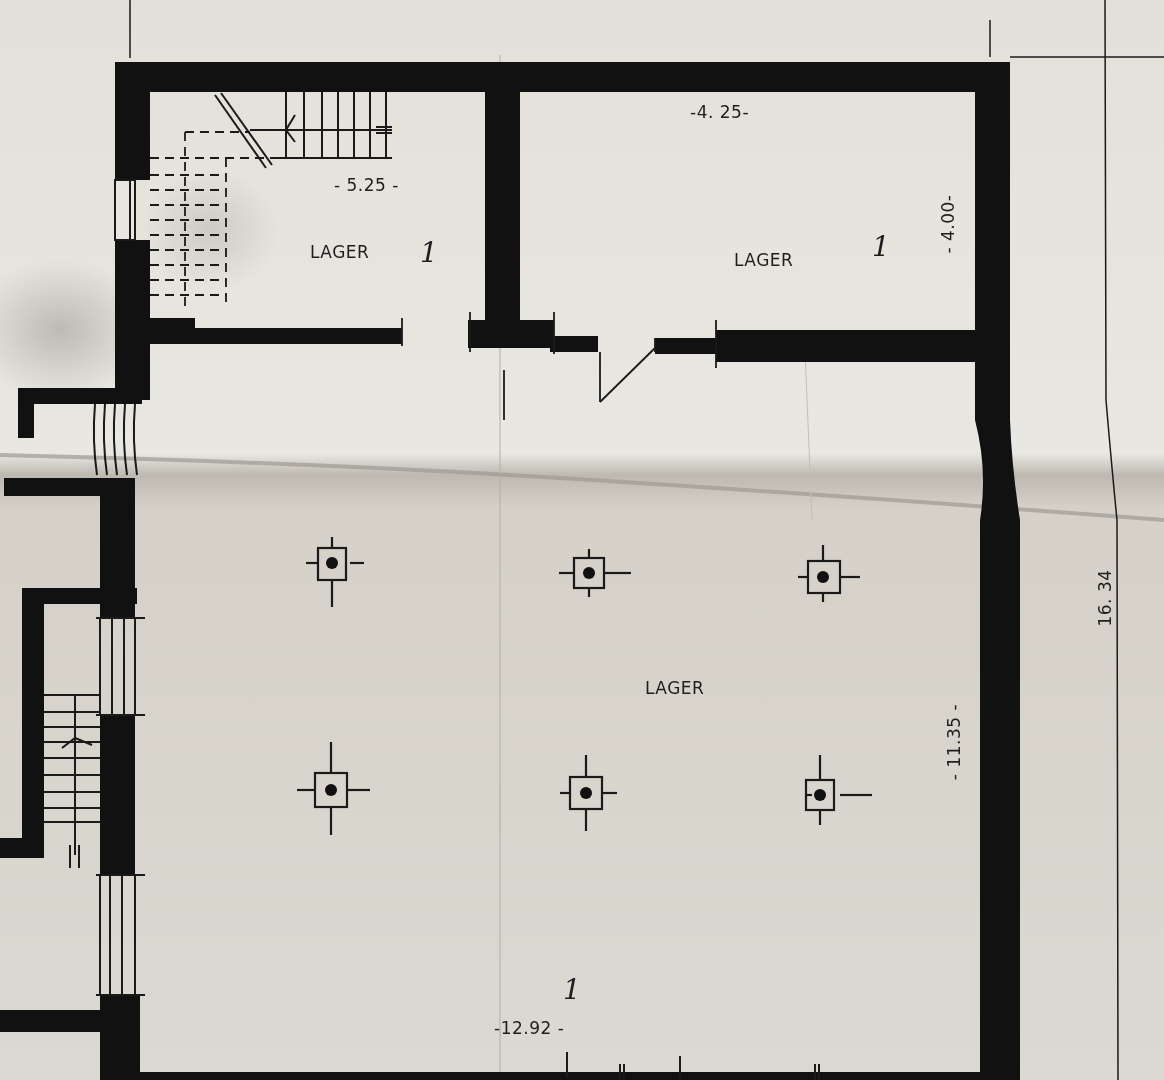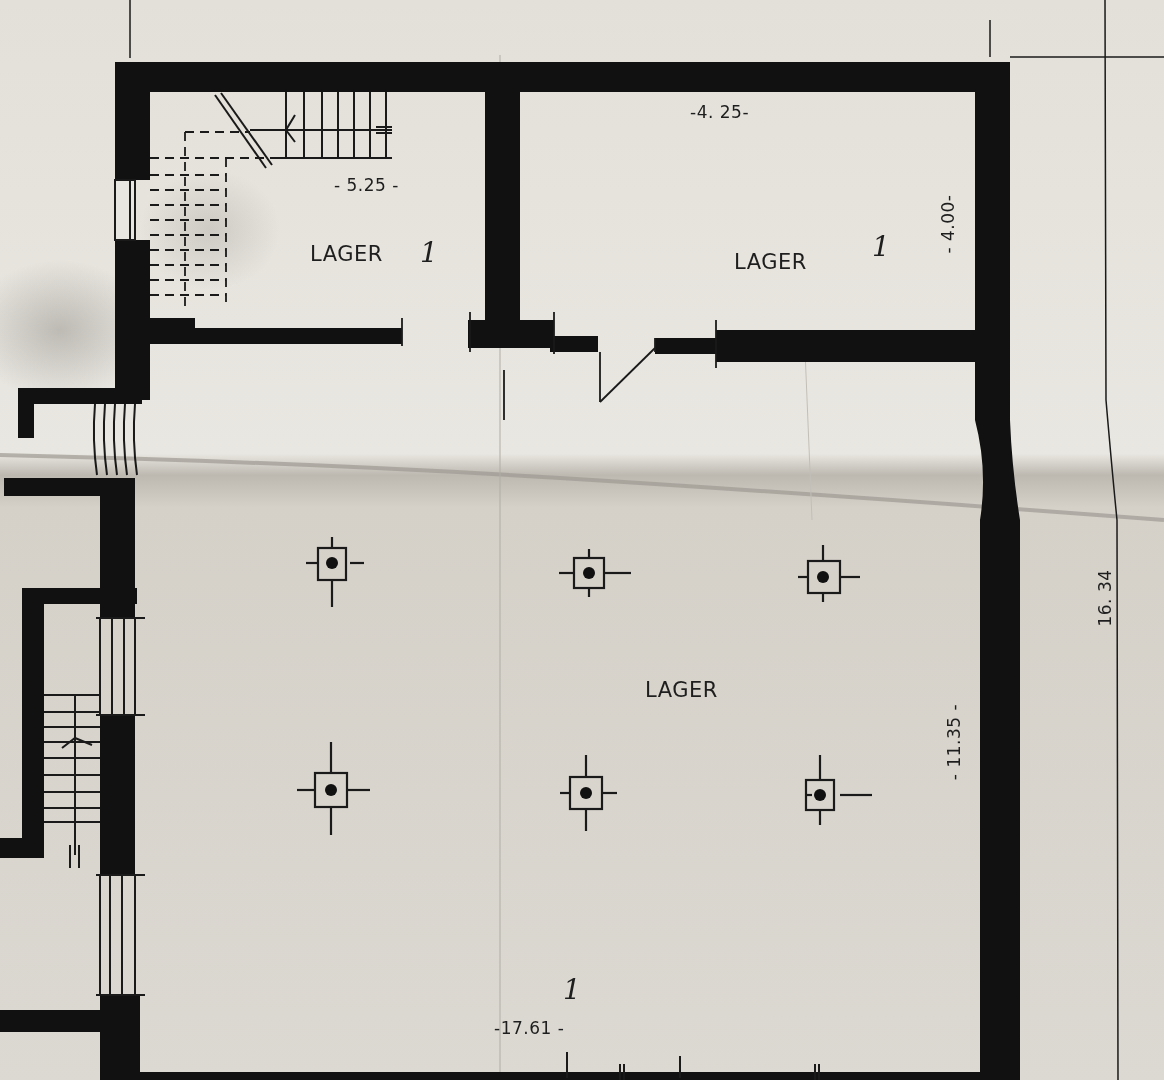--- a/index.html
+++ b/index.html
@@ -10,21 +10,21 @@
   }
   #plan-wrap { position: relative; width: 1164px; height: 1080px; }
   svg#plan { position: absolute; left: 0; top: 0; }
   .label {
     position: absolute;
     font-family: "DejaVu Sans", sans-serif;
     color: #1e1e1e;
     white-space: nowrap;
     letter-spacing: 0.5px;
   }
-  .room-label { font-size: 21px; }
+  .room-label { font-size: 17px; }
   .dim { font-size: 17px; }
   .dim.vert { transform: rotate(-90deg); transform-origin: center center; }
   .mark { font-size: 28px; font-style: italic; font-family: "DejaVu Serif", serif; }
 </style>
 </head>
 <body>
 
 <div id="plan-wrap">
   <svg id="plan" width="1164" height="1080" viewBox="0 0 1164 1080">
     <defs>
@@ -243,17 +243,17 @@
   <span class="label room-label" style="left:310px; top:242px;">LAGER</span>
   <span class="label mark" style="left:420px; top:236px;">1</span>
 
   <span class="label dim" style="left:690px; top:102px;">-4. 25-</span>
   <span class="label room-label" style="left:734px; top:250px;">LAGER</span>
   <span class="label mark" style="left:872px; top:230px;">1</span>
   <span class="label dim vert" style="left:918px; top:214px;">- 4.00-</span>
 
   <span class="label room-label" style="left:645px; top:678px;">LAGER</span>
   <span class="label mark" style="left:563px; top:973px;">1</span>
-  <span class="label dim" style="left:494px; top:1018px;">-17.61 -</span>
+  <span class="label dim" style="left:494px; top:1018px;">-12.92 -</span>
   <span class="label dim vert" style="left:916px; top:732px;">- 11.35 -</span>
 
   <span class="label dim vert" style="left:1076px; top:588px;">16. 34</span>
 </div>
 
 </body></html>

